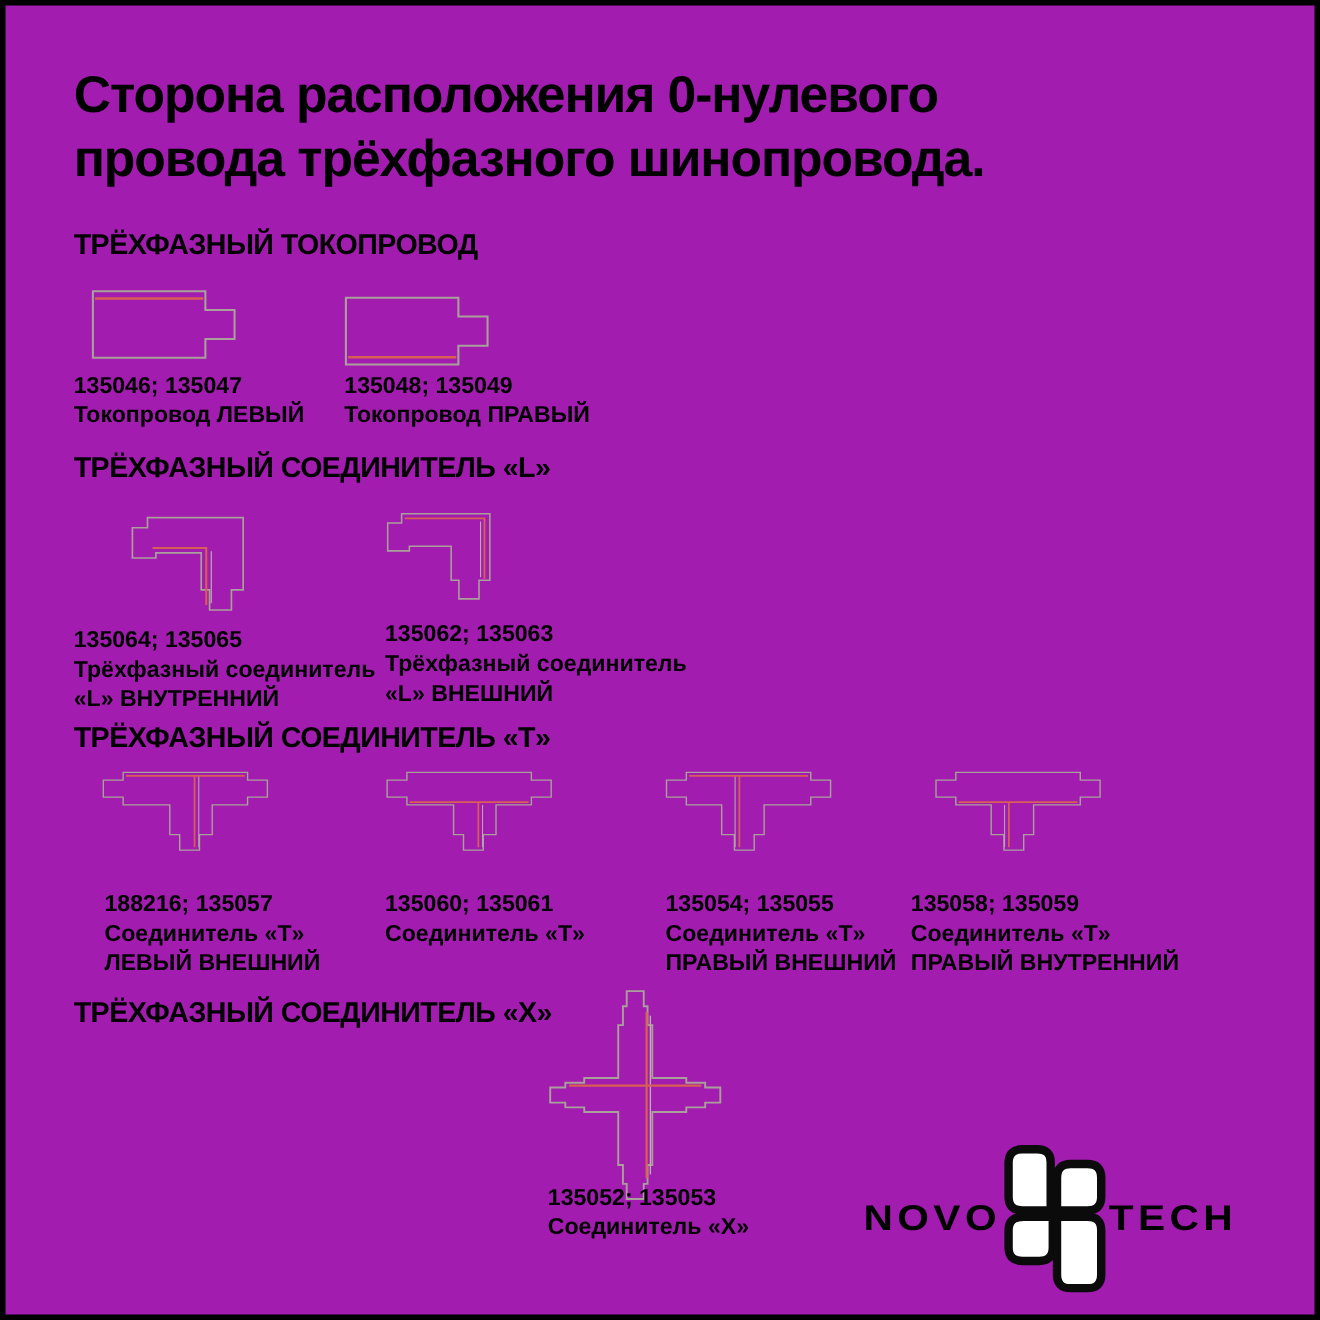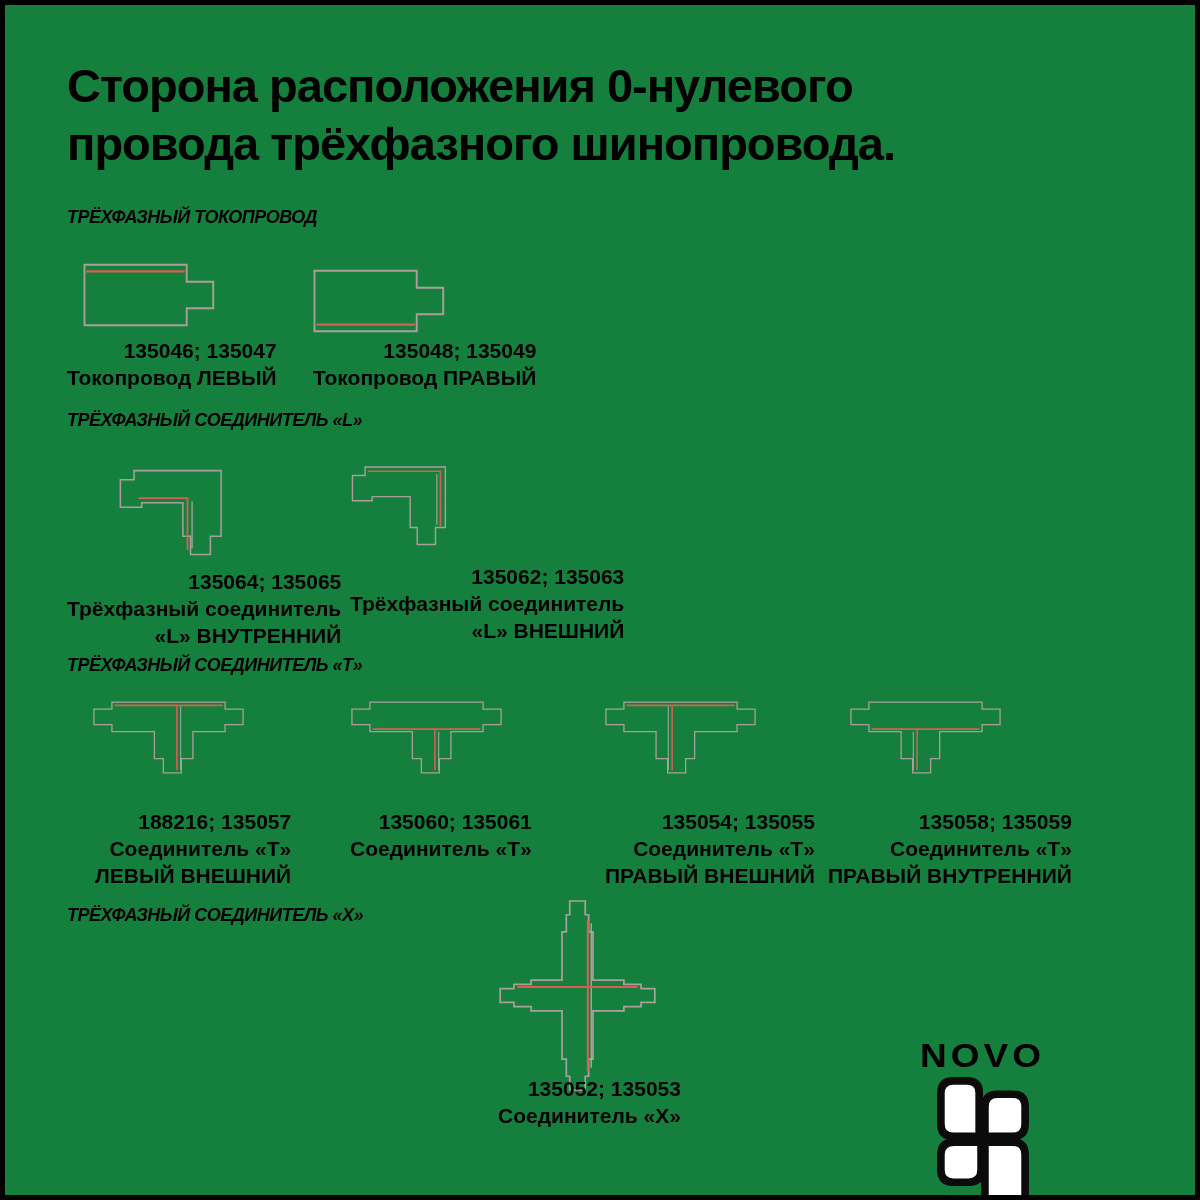--- a/index.html
+++ b/index.html
@@ -5,51 +5,49 @@
   :root{
     --gray:#a9a09b;
     --gray2:#b8b1ad;
     --red:#d75f55;
     --ink:#000000;
   }
   html,body{margin:0;padding:0;background:#ffffff;}
   #page{
     position:relative;
     width:1200px;height:1200px;
-    background:#15803d;
+    background:#a21caf;
     border:5px solid #000;
     box-sizing:border-box;
     font-family:"Liberation Sans","DejaVu Sans",sans-serif;
     color:var(--ink);
     overflow:hidden;
   }
   .title{
     position:absolute;left:62px;top:52px;
     font-size:47px;font-weight:bold;line-height:58px;
     letter-spacing:-1px;white-space:nowrap;
   }
   .sec-header{
     position:absolute;
-    font-size:18px;font-weight:bold;letter-spacing:-0.5px;
+    font-size:26px;font-weight:bold;letter-spacing:-0.5px;
     white-space:nowrap;
-    font-style:italic;
   }
   .lbl{
     position:absolute;
     font-size:21px;font-weight:bold;line-height:27px;
     white-space:nowrap;
-    text-align:right;
   }
   svg.fig{position:absolute;overflow:visible;}
   .outline{fill:none;stroke:var(--gray);stroke-width:2;stroke-linejoin:miter;}
   .redline{fill:none;stroke:var(--red);stroke-width:2.4;}
   .seam{fill:none;stroke:var(--gray2);stroke-width:1.4;}
   .logo{
     position:absolute;left:780px;top:1030px;width:395px;height:145px;
-    display:flex;align-items:center;justify-content:flex-start;flex-direction:column;
+    display:flex;align-items:center;justify-content:flex-start;
   }
   .logo-text{
     font-size:37px;font-weight:bold;letter-spacing:4px;
     transform:scaleY(0.88);white-space:nowrap;
   }
   .logo-icon{width:96px;height:134px;flex:0 0 auto;margin:0 1px;}
 </style>
 </head>
 <body>
 

